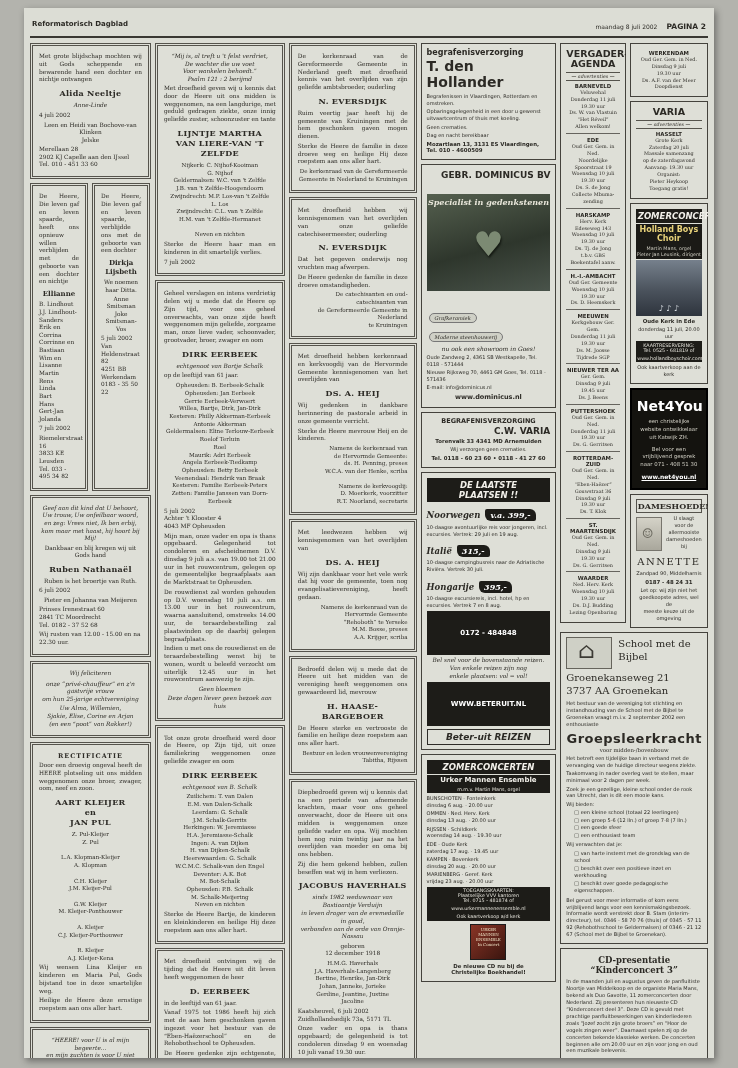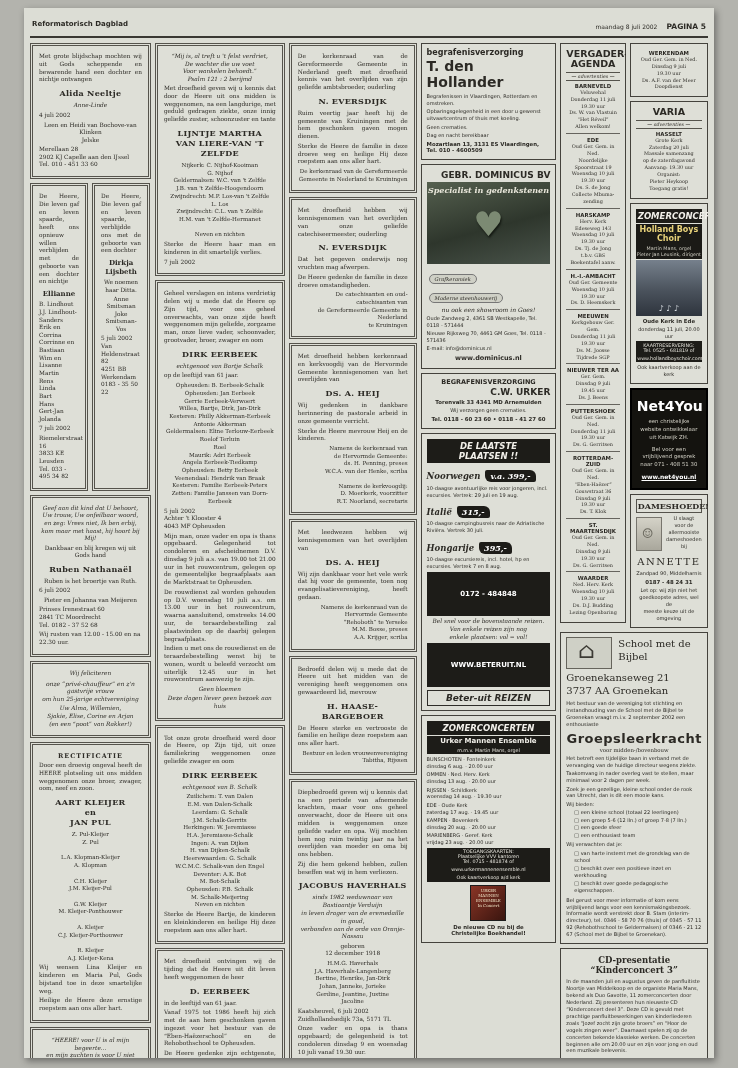--- a/index.html
+++ b/index.html
@@ -63,22 +63,22 @@
          font-style:italic;font-size:5.2px;padding:1px 5px;margin:1px 2px;}
   .web{font-family:"DejaVu Sans",sans-serif;font-weight:bold;font-size:6.5px;text-align:center;margin:2px 0;}
   .agh{font-family:"DejaVu Sans",sans-serif;font-weight:bold;font-size:9.5px;text-align:center;line-height:1.1;margin:1px 0;}
   .ag-sub{font-size:4.8px;text-align:center;font-style:italic;border-top:1px solid #55534c;
           border-bottom:1px solid #55534c;margin:2px 0;padding:1px 0;}
   .agcity{font-family:"DejaVu Sans",sans-serif;font-weight:bold;font-size:5.4px;text-align:center;margin-top:2px;}
   .ag{font-size:4.9px;text-align:center;line-height:1.4;margin-bottom:2px;}
   .hr{border-top:1px solid #66645e;margin:3px 0;height:0;}
   .clear{clear:both;height:0;}
   .ph-graf{height:24px;background:linear-gradient(105deg,#3a3f3a 45%,#9aa096 45%,#b9bdb1);margin:2px 0;}
-  .ph-dom{height:82px;background:linear-gradient(165deg,#55604f,#2e362c 55%,#49534a);color:#e8e6da;
-          font-style:italic;font-weight:bold;font-size:8px;text-align:center;padding-top:3px;position:relative;margin:2px 0;}
+  .ph-dom{height:97px;background:linear-gradient(165deg,#55604f,#2e362c 55%,#49534a);color:#e8e6da;
+          font-style:italic;font-weight:bold;font-size:8px;text-align:center;padding-top:3px;position:relative;margin:14px 0;}
   .ph-dom::after{content:"\2665";position:absolute;left:50%;top:52%;transform:translate(-50%,-50%);
                  font-size:34px;color:#7c8a73;text-shadow:1px 2px 2px #151a13;}
   .ph-choir{height:56px;background:linear-gradient(180deg,#76808c,#4a525c 55%,#2e343d);position:relative;margin:1px 0;}
   .ph-choir::after{content:"\266A  \266A  \266A";color:#d8dde2;font-size:8px;position:absolute;bottom:3px;
                    width:100%;text-align:center;font-family:"DejaVu Sans",sans-serif;}
   .ph-cd{height:36px;width:36px;margin:3px auto;background:linear-gradient(135deg,#8a3526,#3a150f);
          color:#f0e6c8;font-size:4px;text-align:center;padding:2px;border:1px solid #1c1c1c;white-space:pre-line;}
   .ph-hat{height:34px;width:26px;float:left;background:linear-gradient(180deg,#d4d2c7,#a9a79c);
           border:1px solid #77756d;margin:2px 4px 2px 0;position:relative;}
   .ph-hat::after{content:"\263A";position:absolute;left:5px;top:8px;font-size:13px;color:#6b695f;}
@@ -106,21 +106,21 @@
            text-align:center;border:1.5px solid #2e2c28;padding:2px;margin-top:3px;}
 </style>
 </head>
 <body>
 
 <div class="paper">
   <div class="pghead">
     <span class="pname">Reformatorisch Dagblad</span>
     <span>
       <span class="pdate">maandag 8 juli 2002</span>
-      <span class="ppage">PAGINA 5</span>
+      <span class="ppage">PAGINA 2</span>
     </span>
   </div>
   <div class="cols">
     <section class="col c1">
         <div class="box obit">
           <div class="bl body">Met grote blijdschap mochten wij uit Gods scheppende en bewarende hand een dochter en nichtje ontvangen</div>
           <div class="bl name">Alida Neeltje</div>
           <div class="bl cen-i">Anne-Linde</div>
           <div class="bl left">4 juli 2002</div>
           <div class="bl cen">Leen en Heidi van Bochove-van Klinken
@@ -370,21 +370,21 @@
           <div class="bl adh-big">T. den Hollander</div>
           <div class="bl tiny-l">Begrafenissen in Vlaardingen, Rotterdam en omstreken.</div>
           <div class="bl tiny-l">Opbaringsgelegenheid in een door u gewenst uitvaartcentrum of thuis met koeling.</div>
           <div class="bl tiny-l">Geen crematies.</div>
           <div class="bl tiny-l">Dag en nacht bereikbaar</div>
           <div class="bl bold-l">Mozartlaan 13, 3131 ES Vlaardingen, Tel. 010 - 4600509</div>
         </div>
         <div class="box ad"><div class="bl adh">GEBR. DOMINICUS BV</div><div class="bl ph-dom">Specialist in gedenkstenen</div><div class="bl badge">Grafkeramiek</div><div class="bl badge">Moderne steenhouwerij</div><div class="bl script">nu ook een showroom in Goes!</div><div class="bl tiny-l">Oude Zandweg 2, 4361 SB Westkapelle, Tel. 0118 - 571444</div><div class="bl tiny-l">Nieuwe Rijksweg 70, 4461 GM Goes, Tel. 0118 - 571436</div><div class="bl tiny-l">E-mail: info@dominicus.nl</div><div class="bl web">www.dominicus.nl</div></div>
         <div class="box ad">
           <div class="bl adh-s">BEGRAFENISVERZORGING</div>
-          <div class="bl adh">C.W. URKER</div>
+          <div class="bl adh">C.W. VARIA</div>
           <div class="bl bold-c">Torenvalk 33    4341 MD  Arnemuiden</div>
           <div class="bl tiny-c">Wij verzorgen geen crematies.</div>
           <div class="bl bold-c">Tel. 0118 - 60 23 60  •  0118 - 41 27 60</div>
         </div>
         <div class="box ad"><div class="bl dark-h">DE LAATSTE
 PLAATSEN !!</div><div class="bl script-b">Noorwegen</div><div class="bl price">v.a. 399,-</div><div class="bl tiny-l">10-daagse avontuurlijke reis voor jongeren, incl. excursies. Vertrek: 29 juli en 19 aug.</div><div class="bl script-b">Italië</div><div class="bl price">315,-</div><div class="bl tiny-l">10-daagse campingbusreis naar de Adriatische Rivièra. Vertrek 30 juli.</div><div class="bl script-b">Hongarije</div><div class="bl price">395,-</div><div class="bl tiny-l">10-daagse excursiereis, incl. hotel, hp en excursies. Vertrek 7 en 8 aug.</div><div class="bl dark-h2">0172 - 484848</div><div class="bl cen-i">Bel snel voor de bovenstaande reizen.
 Van enkele reizen zijn nog
 enkele plaatsen: vol = vol!</div><div class="bl dark-h2">WWW.BETERUIT.NL</div><div class="bl logo-bu">Beter-uit  REIZEN</div></div>
         <div class="box ad">
           <div class="bl dark-h">ZOMERCONCERTEN</div>

